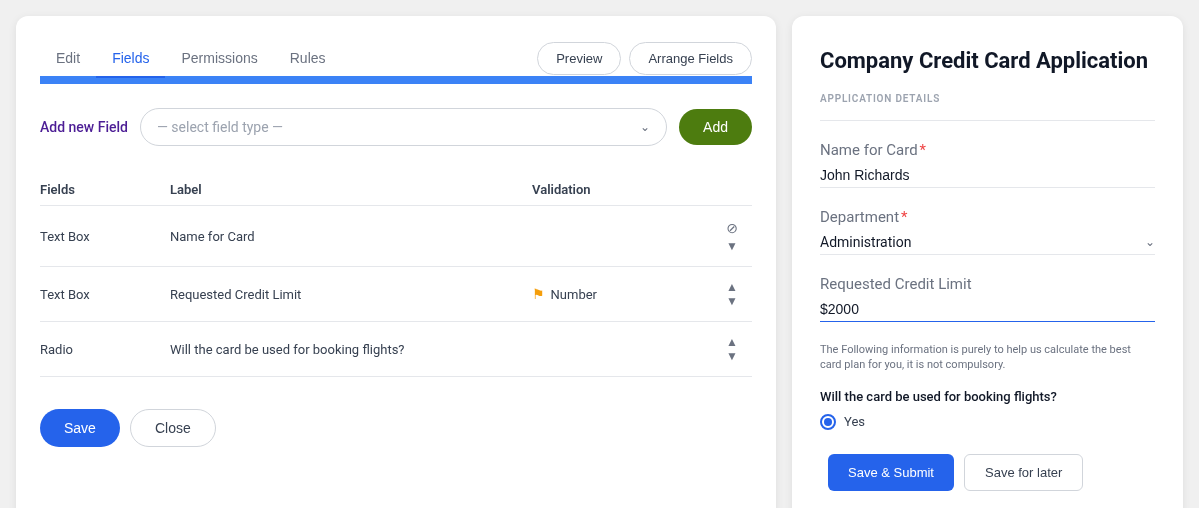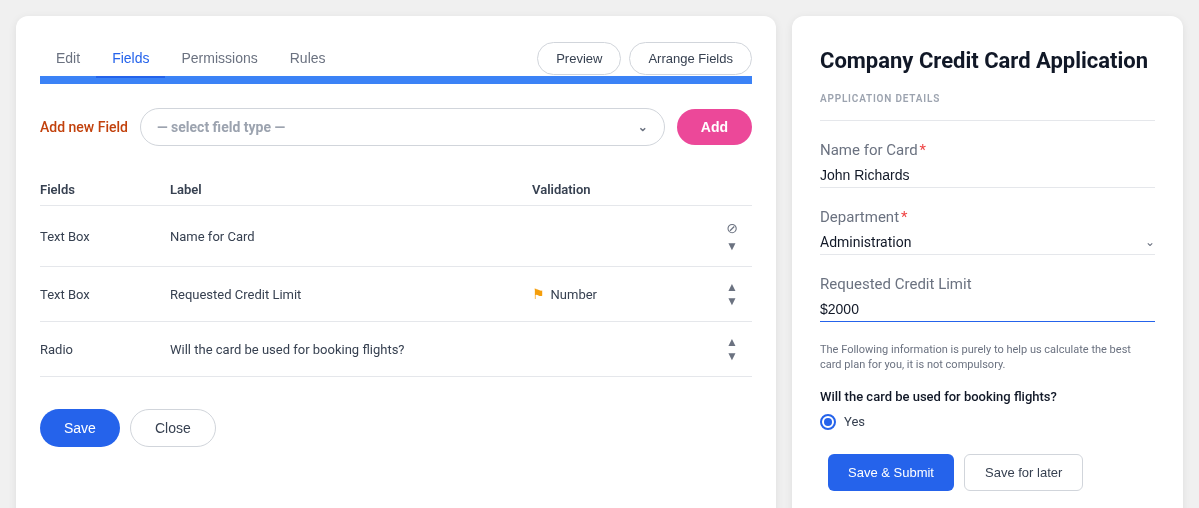--- a/index.html
+++ b/index.html
@@ -74,49 +74,48 @@
     }
     .add-field-row {
       display: flex;
       align-items: center;
       gap: 12px;
       margin-bottom: 28px;
     }
     .add-field-label {
       font-size: 14px;
       font-weight: 500;
-      color: #c2410c;
+      color: #4c1d95;
       white-space: nowrap;
     }
     .select-field-type {
       flex: 1;
       display: flex;
       align-items: center;
       justify-content: space-between;
       padding: 10px 16px;
       border: 1.5px solid #d1d5db;
       border-radius: 20px;
       background: #fff;
       font-size: 14px;
       color: #9ca3af;
       cursor: pointer;
-      font-weight: bold;
     }
     .select-field-type .chevron {
       color: #6b7280;
       font-size: 12px;
     }
     .add-btn {
       padding: 10px 24px;
-      background: #ec4899;
+      background: #4d7c0f;
       color: #fff;
       border: none;
       border-radius: 20px;
       font-size: 14px;
-      font-weight: 700;
+      font-weight: 400;
       cursor: pointer;
       text-align: center;
     }
     .fields-table {
       width: 100%;
       border-collapse: collapse;
     }
     .fields-table th {
       text-align: left;
       font-size: 13px;

